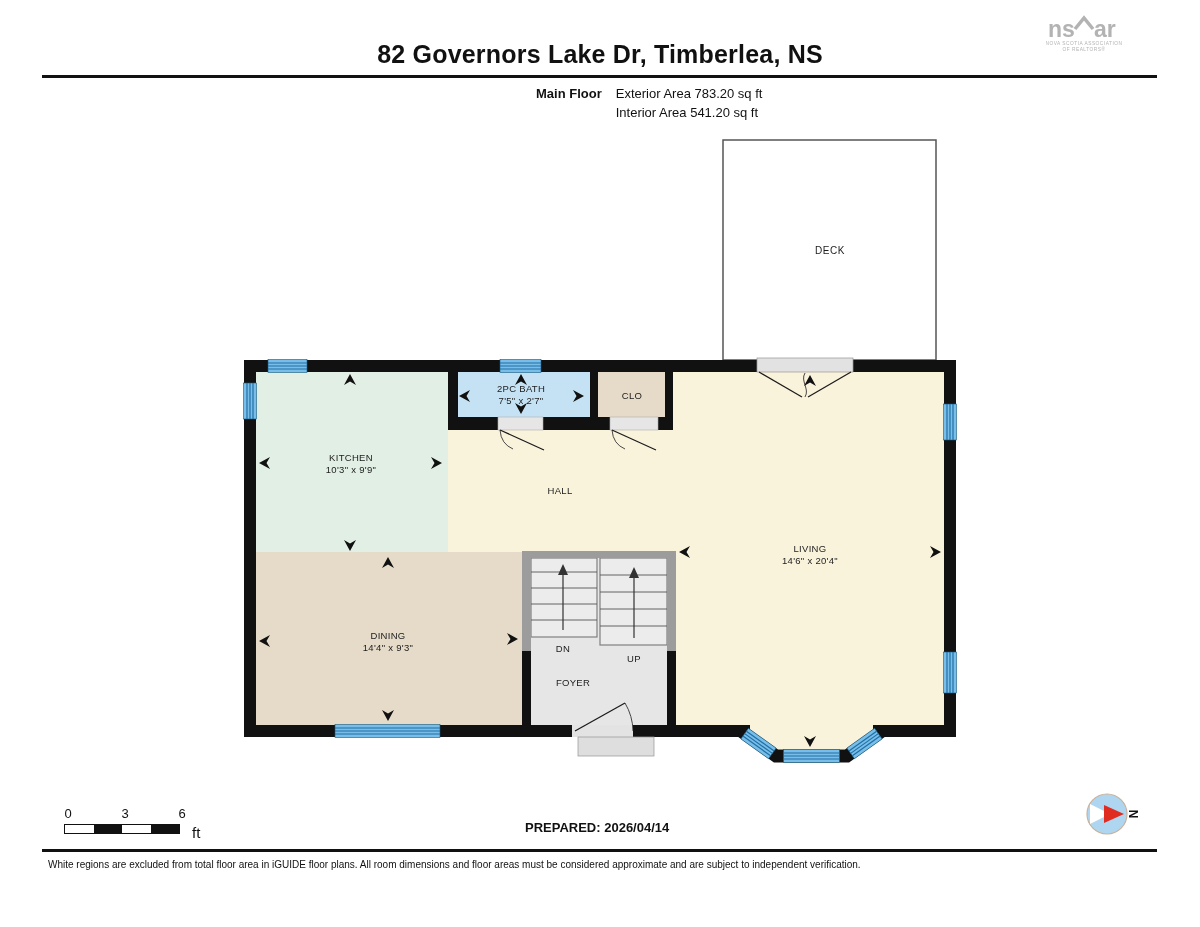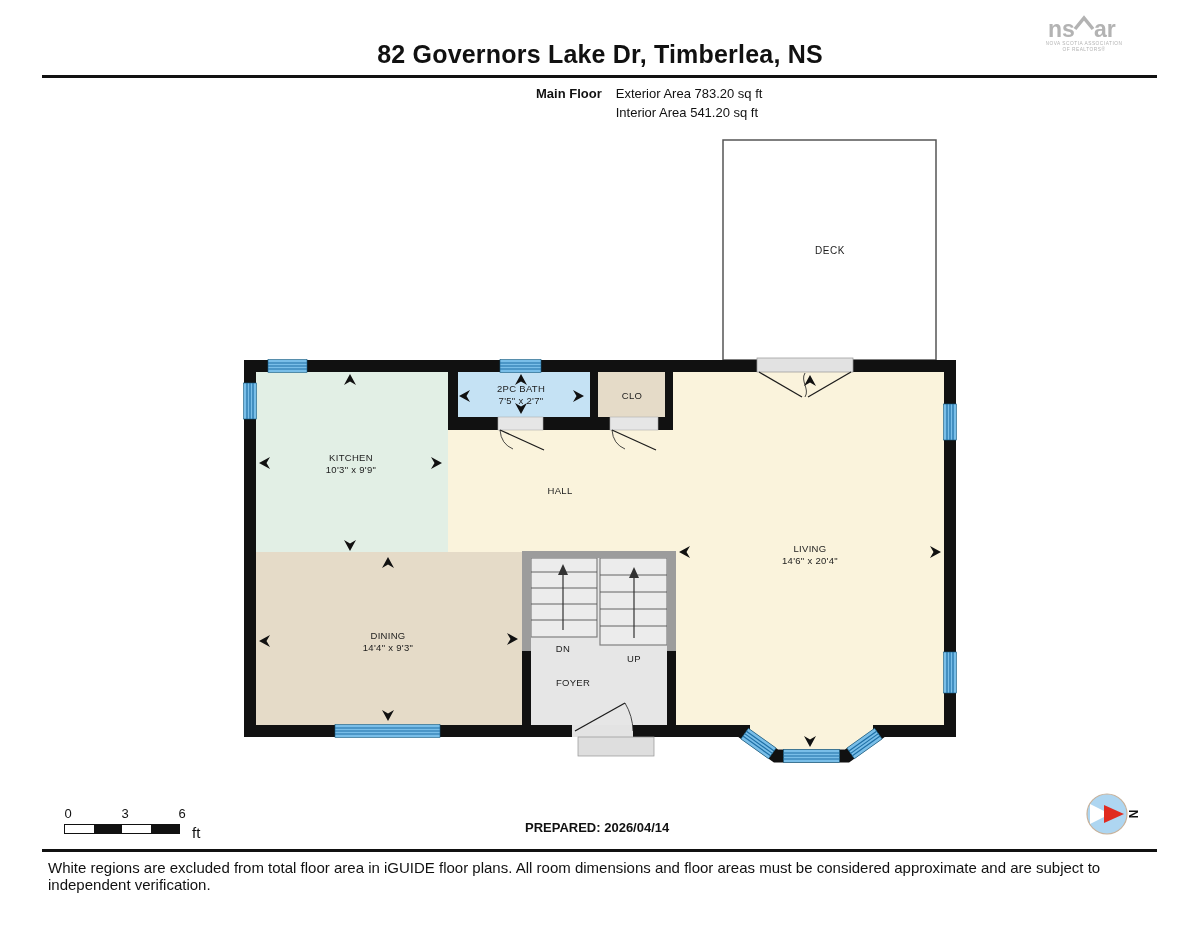--- a/index.html
+++ b/index.html
@@ -20,21 +20,21 @@
   .scalebar .t{position:absolute;transform:translateX(-50%);}
   .scalebar .t0{left:4px;} .scalebar .t3{left:61px;} .scalebar .t6{left:118px;}
   .scalebar .bar{position:relative;margin-top:2px;width:114px;height:8px;border:1px solid #111;
                  background:#fff;display:flex;}
   .scalebar .seg{width:28.5px;height:8px;}
   .seg.b{background:#111;} .seg.w{background:#fff;}
   .scalebar .unit{position:absolute;left:128px;top:18px;font-size:15px;}
   .prepared{position:absolute;left:50%;top:820px;transform:translateX(-52%);
             font-size:13px;font-weight:600;white-space:nowrap;}
   .compass{position:absolute;left:1083px;top:790px;}
-  .disclaimer{position:absolute;left:48px;top:859px;width:1110px;font-size:15px;color:#111;}
+  .disclaimer{position:absolute;left:48px;top:859px;width:1110px;font-size:10px;color:#111;}
   svg text{font-family:"Liberation Sans",sans-serif;}
   .room-label{font-size:9.5px;fill:#1c1c1c;letter-spacing:.3px;}
   .deck-label{font-size:10px;fill:#1c1c1c;letter-spacing:.5px;}
   .stair-label{font-size:9.5px;fill:#1c1c1c;letter-spacing:.3px;}
 </style>
 </head>
 <body>
 
 <div class="page">
 

